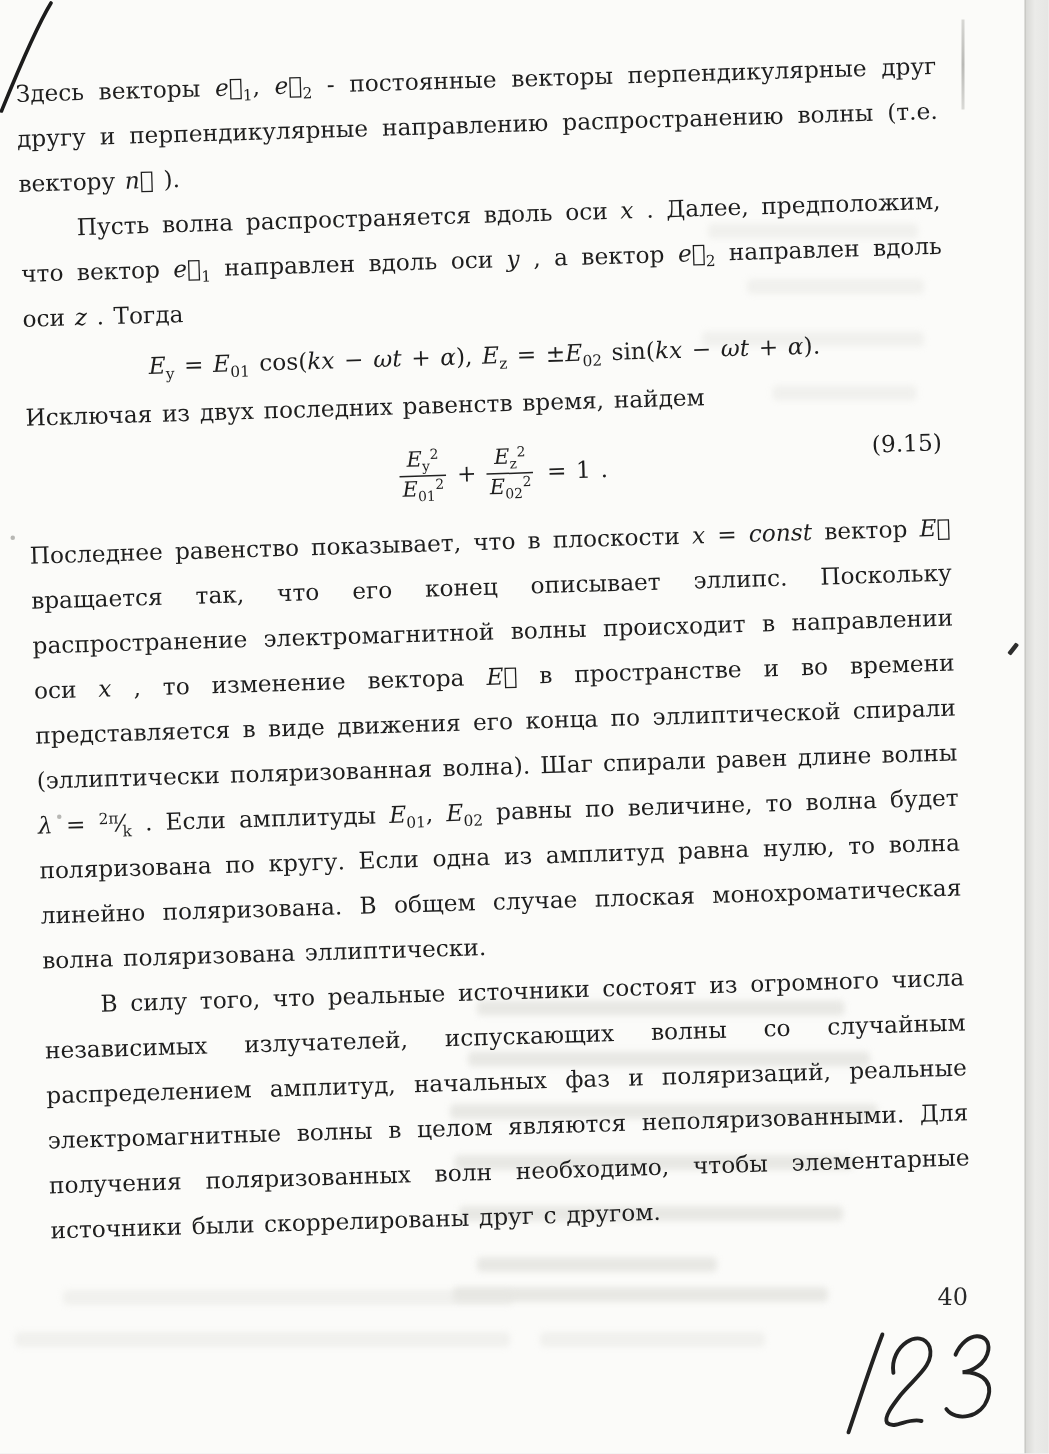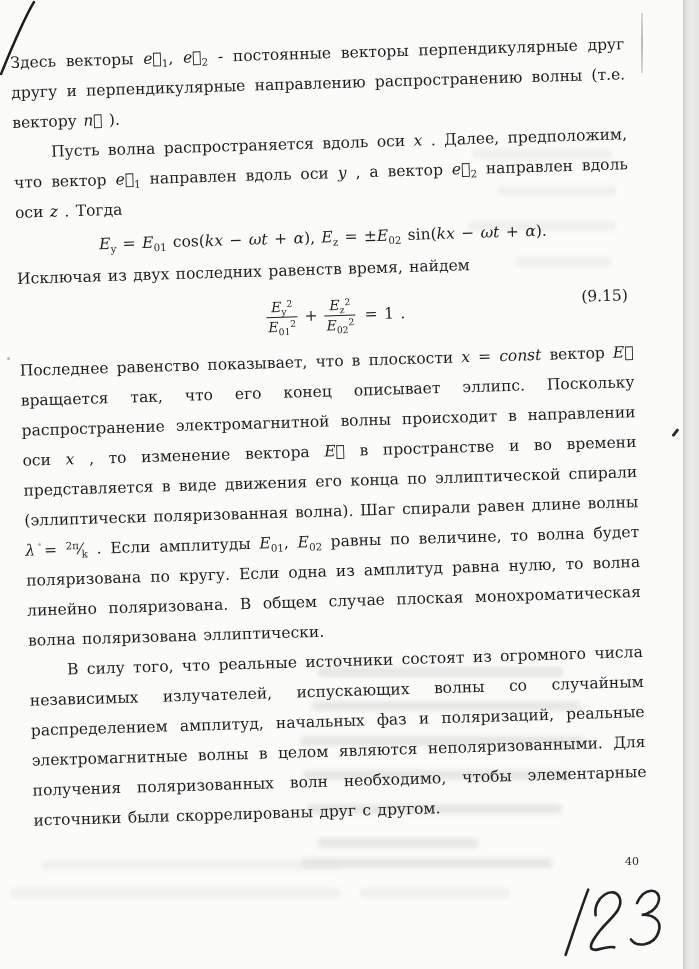--- a/index.html
+++ b/index.html
@@ -35,21 +35,21 @@
   }
   .eq-row{position:relative;display:flex;align-items:center;height:58px;margin:2px 0;}
   .eq-math{display:inline-flex;align-items:center;margin-left:248px;white-space:nowrap;}
   .frac{display:inline-block;text-align:center;font-size:14px;line-height:1.2;}
   .frac .top{display:block;border-bottom:1px solid #222;padding:0 5px 1px;}
   .frac .bot{display:block;padding-top:1px;}
   .eq-op{margin:0 7px;}
   .eq-rhs{margin-left:9px;}
   .eq-tag{position:absolute;right:4px;top:3px;}
   
-  .page-number{position:absolute;left:625px;top:855px;font-size:11px;color:#2a2a2a;}
+  .page-number{position:absolute;left:625px;top:855px;font-size:16px;color:#2a2a2a;}
   .handwritten{position:absolute;left:550px;top:882px;transform:rotate(-3deg);}
   .pen-slash{position:absolute;left:-2px;top:-2px;}
   .scan-line{position:absolute;left:641px;top:13px;width:2px;height:60px;
     background:linear-gradient(#c9c9c5,#9e9e9a,#cbcbc7);opacity:.7;}
   .tick{position:absolute;left:674px;top:428px;width:2.5px;height:9px;background:#2e2e2e;
     transform:rotate(38deg);border-radius:1px;}
   .speck{position:absolute;width:3px;height:3px;border-radius:50%;background:#8a8a86;opacity:.6;}
   
   .ghost{position:absolute;height:10px;background:#e6e6e2;filter:blur(2px);border-radius:3px;opacity:.9;}
   .ghost.faint{opacity:.5;}

